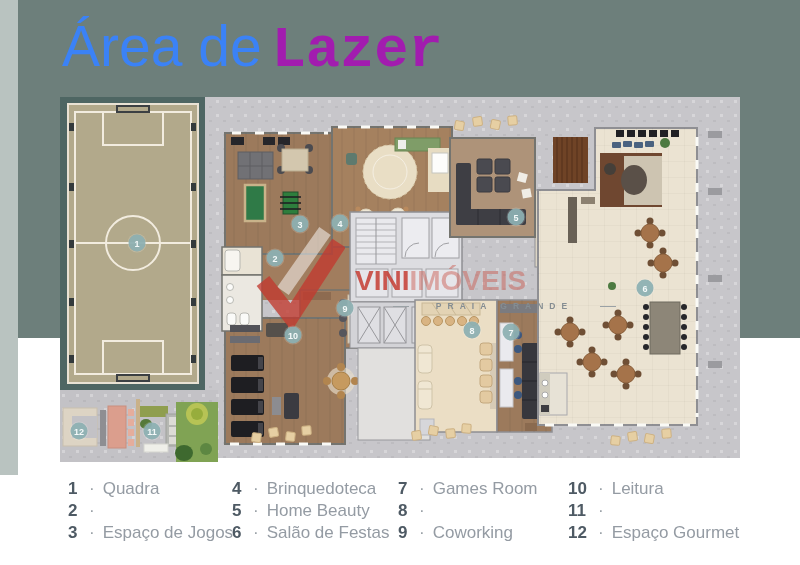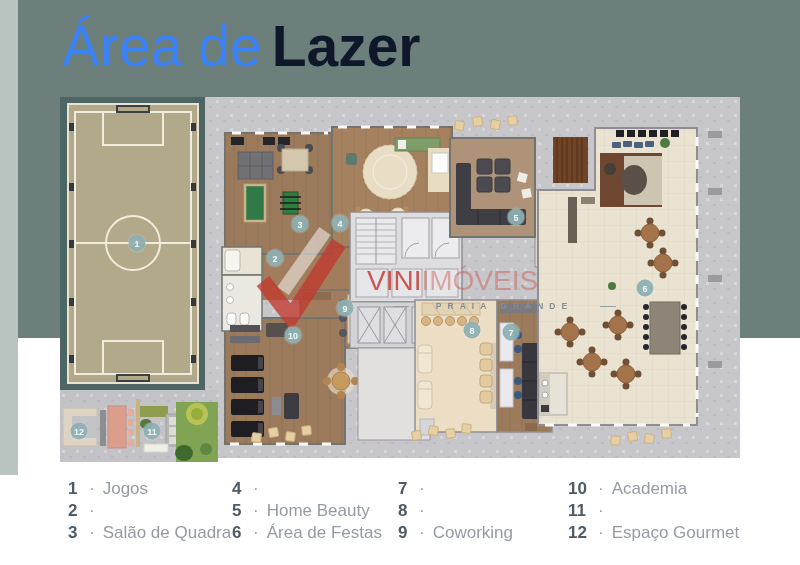--- a/index.html
+++ b/index.html
@@ -3,36 +3,36 @@
 <meta charset="utf-8">
 <style>
   html,body{margin:0;padding:0;background:#ffffff;}
   .page{position:relative;width:800px;height:565px;background:#ffffff;overflow:hidden;
         font-family:"Liberation Sans",sans-serif;}
   .accent-strip{position:absolute;left:0;top:0;width:18px;height:475px;background:#b9c3c0;}
   .teal-panel{position:absolute;left:18px;top:0;width:782px;height:338px;background:#6d7f7b;}
   .title{position:absolute;left:62px;top:14px;margin:0;font-size:57px;line-height:64px;
          font-weight:300;letter-spacing:0;}
   .title .t-light{color:#3b82f6;font-weight:300;margin-right:10px;}
-  .title .t-bold{color:#0f172a;font-weight:700;}
+  .title .t-bold{color:#a21caf;font-weight:700;font-family:Liberation Mono, monospace;}
   .plan{position:absolute;left:60px;top:97px;width:680px;height:365px;}
   .plan svg{position:absolute;left:0;top:0;}
   
   .marker{position:absolute;width:17px;height:17px;border-radius:50%;
           background:rgba(141,176,179,.94);color:#f4f9f9;font-size:9px;font-weight:700;
           display:flex;align-items:center;justify-content:center;
           transform:translate(-50%,-50%);box-shadow:0 0 0 1px rgba(255,255,255,.18);}
   .mk1{left:77px;top:146px}.mk2{left:215px;top:161px}.mk3{left:240px;top:127px}
   .mk4{left:280px;top:126px}.mk5{left:456px;top:120px}.mk6{left:585px;top:191px}
   .mk7{left:451px;top:235px}.mk8{left:412px;top:233px}.mk9{left:285px;top:211px}
   .mk10{left:233px;top:238px}.mk11{left:92px;top:334px}.mk12{left:19px;top:334px}
   
   .watermark{position:absolute;left:195px;top:128px;width:380px;height:100px;pointer-events:none;}
   .wm-logo{position:absolute;left:10px;top:4px;}
-  .wm-text{position:absolute;left:112px;top:42px;font-size:28px;font-weight:400;line-height:28px;white-space:nowrap;}
+  .wm-text{position:absolute;left:100px;top:42px;font-size:28px;font-weight:700;line-height:28px;white-space:nowrap;}
   .wm-primary{color:rgba(196,60,50,.85);}
   .wm-secondary{color:rgba(202,84,74,.45);}
   .wm-sub{position:absolute;left:112px;top:76px;width:275px;display:flex;align-items:center;
           justify-content:center;gap:27px;color:#858d92;font-size:8.5px;font-weight:700;
           letter-spacing:6px;white-space:nowrap;}
   .wm-dash{width:16px;height:0;border-top:1.5px solid #9aa1a5;flex:0 0 auto;}
   
   .legend{position:absolute;left:68px;top:478px;width:700px;height:75px;font-size:17px;color:#949ba3;}
   .legend-col{position:absolute;top:0;}
   .lc1{left:0}.lc2{left:164px}.lc3{left:330px}.lc4{left:500px}
@@ -488,68 +488,70 @@
     <div class="marker mk10">10</div>
     <div class="marker mk11">11</div>
     <div class="marker mk12">12</div>
   </div>
 
   <div class="legend">
     <div class="legend-col lc1">
       <div class="legend-item">
           <span class="ln">1</span>
           <span class="ld">·</span>
-          <span class="ll">Jogos</span>
+          <span class="ll">Quadra</span>
         </div>
       <div class="legend-item">
           <span class="ln">2</span>
           <span class="ld">·</span>
         </div>
       <div class="legend-item">
           <span class="ln">3</span>
           <span class="ld">·</span>
-          <span class="ll">Salão de Quadra</span>
+          <span class="ll">Espaço de Jogos</span>
         </div>
     </div>
     <div class="legend-col lc2">
       <div class="legend-item">
           <span class="ln">4</span>
           <span class="ld">·</span>
+          <span class="ll">Brinquedoteca</span>
         </div>
       <div class="legend-item">
           <span class="ln">5</span>
           <span class="ld">·</span>
           <span class="ll">Home Beauty</span>
         </div>
       <div class="legend-item">
           <span class="ln">6</span>
           <span class="ld">·</span>
-          <span class="ll">Área de Festas</span>
+          <span class="ll">Salão de Festas</span>
         </div>
     </div>
     <div class="legend-col lc3">
       <div class="legend-item">
           <span class="ln">7</span>
           <span class="ld">·</span>
+          <span class="ll">Games Room</span>
         </div>
       <div class="legend-item">
           <span class="ln">8</span>
           <span class="ld">·</span>
         </div>
       <div class="legend-item">
           <span class="ln">9</span>
           <span class="ld">·</span>
           <span class="ll">Coworking</span>
         </div>
     </div>
     <div class="legend-col lc4">
       <div class="legend-item">
           <span class="ln">10</span>
           <span class="ld">·</span>
-          <span class="ll">Academia</span>
+          <span class="ll">Leitura</span>
         </div>
       <div class="legend-item">
           <span class="ln">11</span>
           <span class="ld">·</span>
         </div>
       <div class="legend-item">
           <span class="ln">12</span>
           <span class="ld">·</span>
           <span class="ll">Espaço Gourmet</span>
         </div>

